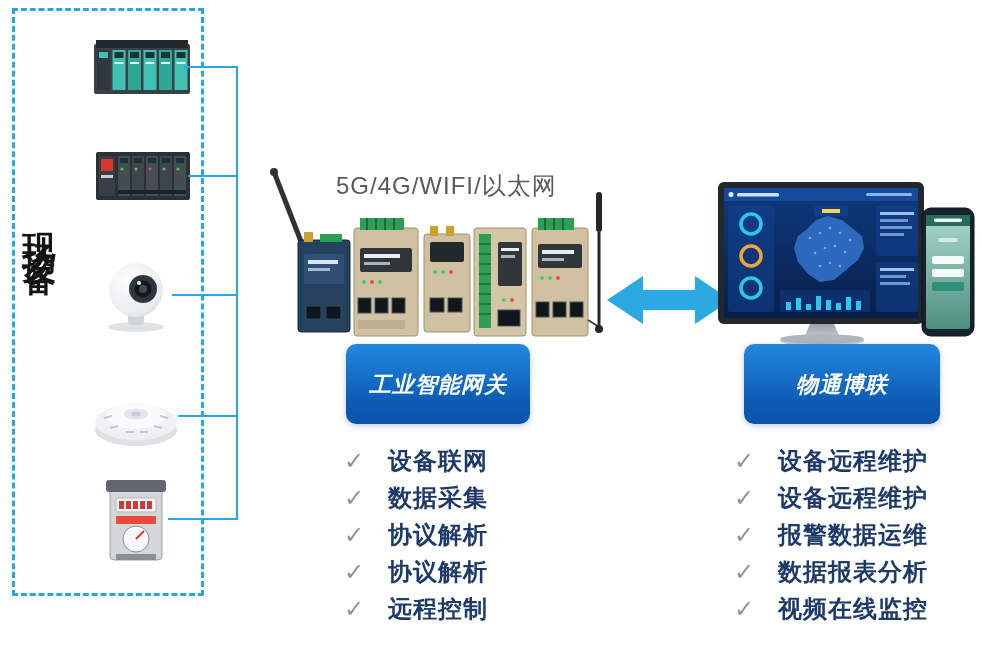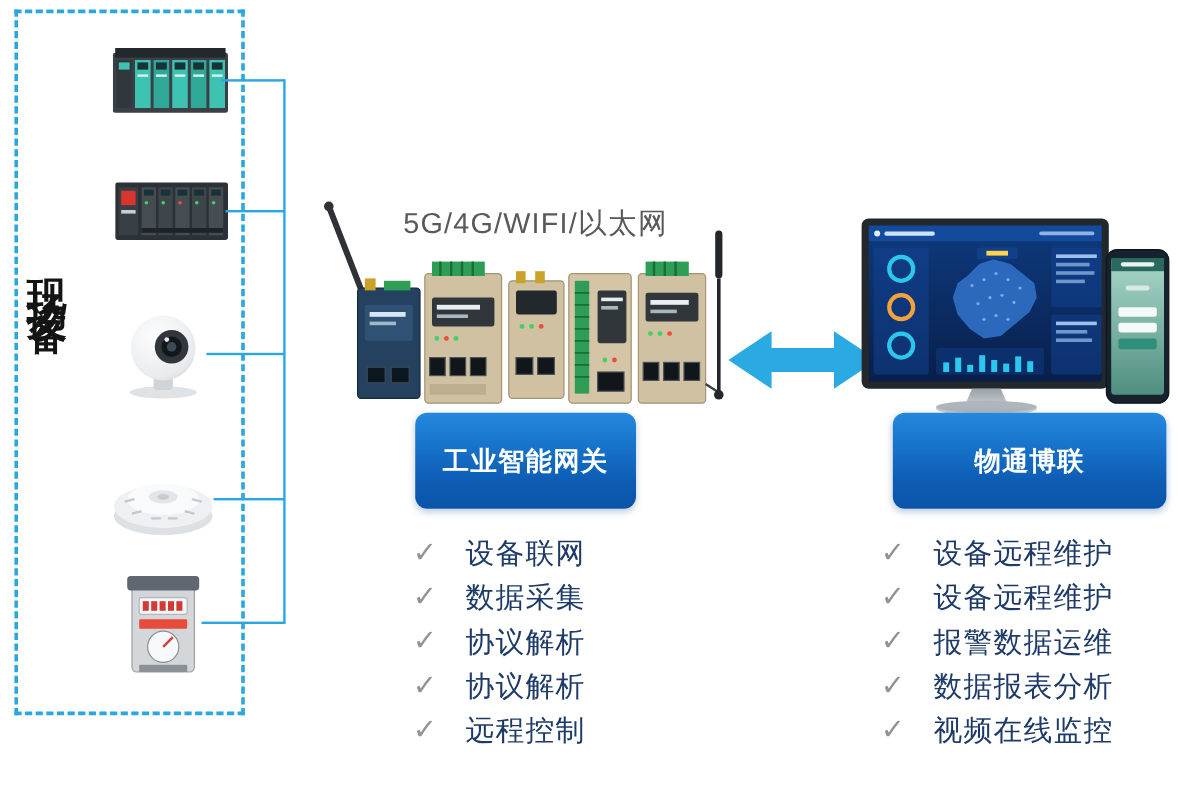--- a/index.html
+++ b/index.html
@@ -39,34 +39,34 @@
   .conn-label {
     left:336px; top:170px; font-size:24px; color:#595959; font-weight:500;
     letter-spacing:1px; white-space:nowrap;
   }
 
   .blue-box {
     position:absolute; border-radius:10px;
     background:linear-gradient(180deg,#2388de 0%, #0d5db5 70%, #0a54a8 100%);
     color:#ffffff; display:flex; flex-direction:column; align-items:center; justify-content:center;
     font-size:22px; font-weight:700; line-height:1.5; letter-spacing:1px;
-    box-shadow:0 2px 6px rgba(13,70,140,.28); text-align:center;
+    box-shadow:0 2px 6px rgba(13,70,140,.28); text-align:center;font-style:italic;
   }
   .gw-box    { left:346px; top:344px; width:184px; height:80px; }
-  .cloud-box { left:744px; top:344px; width:228px; height:80px; }
+  .cloud-box { left:744px; top:344px; width:196px; height:80px; }
 
   .arrow-svg { left:606px; top:273px; width:126px; height:54px; }
   .mon-svg   { left:710px; top:178px; width:270px; height:172px; }
 
   .feature-list { position:absolute; list-style:none; }
   .mid-list   { left:344px; top:442px; }
   .right-list { left:734px; top:442px; }
   .feature-item { display:flex; align-items:center; height:37px; }
   .check { width:44px; font-size:24px; color:#8f9499; font-weight:700; }
-  .feature-label { font-size:24px; color:#1d3a68; font-weight:400; letter-spacing:1px; white-space:nowrap; }
+  .feature-label { font-size:24px; color:#1d3a68; font-weight:700; letter-spacing:1px; white-space:nowrap; }
 </style>
 </head>
 <body>
 
 <div class="page">
 
   <div class="abs field-box"></div>
   <div class="abs field-label">现场设备</div>
 
   <svg class="abs dev-plc1" width="96" height="62" viewBox="0 0 96 62">

